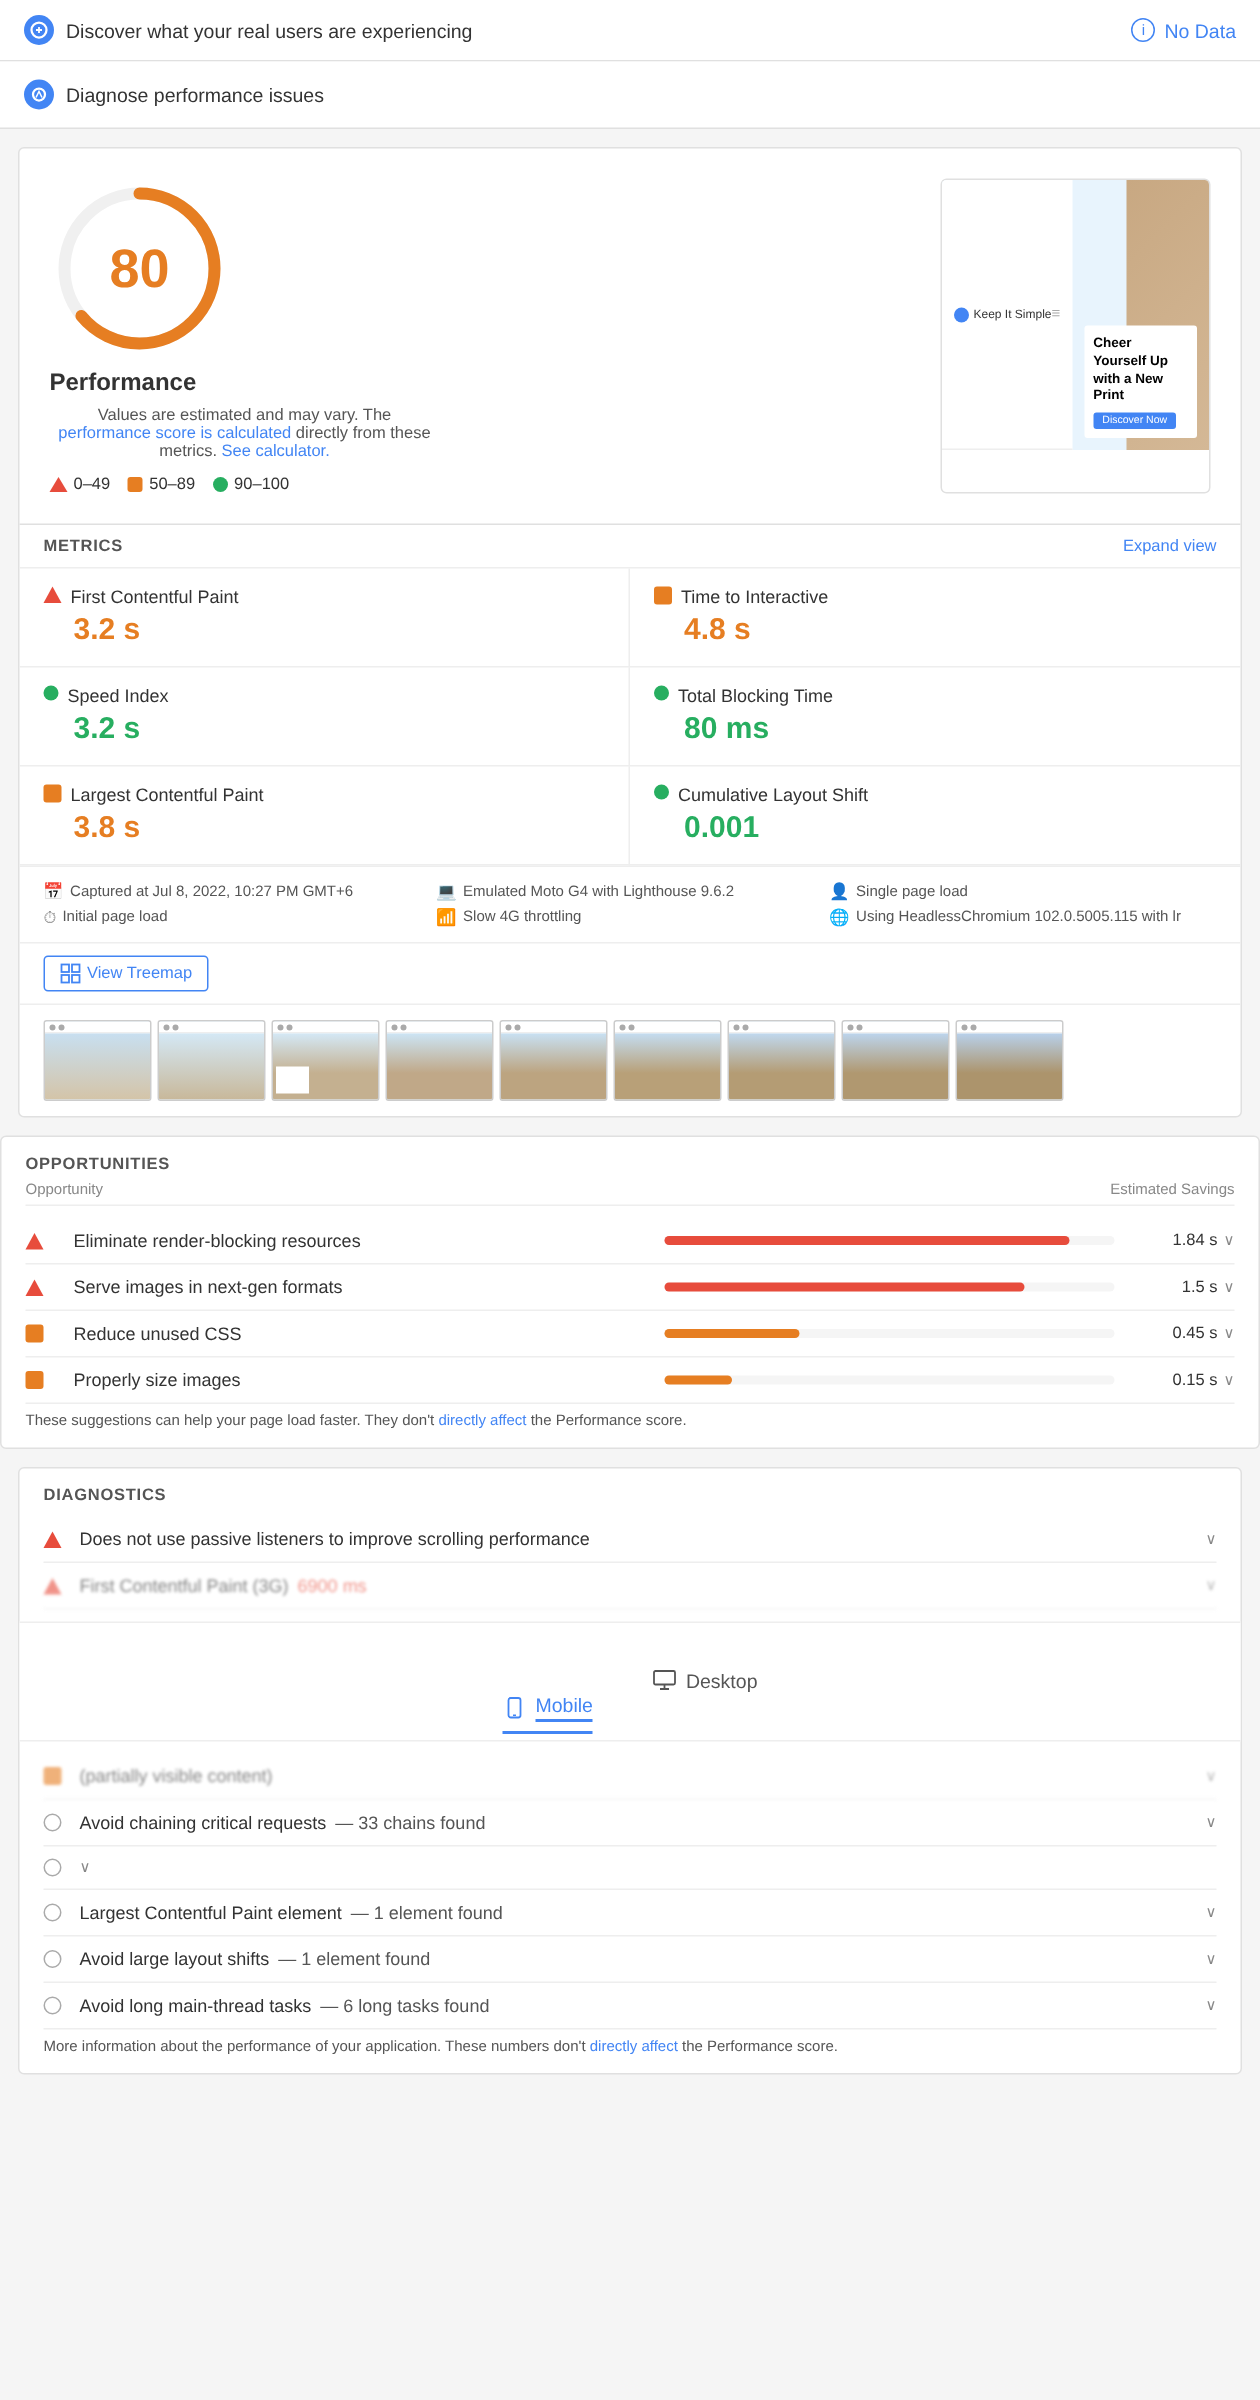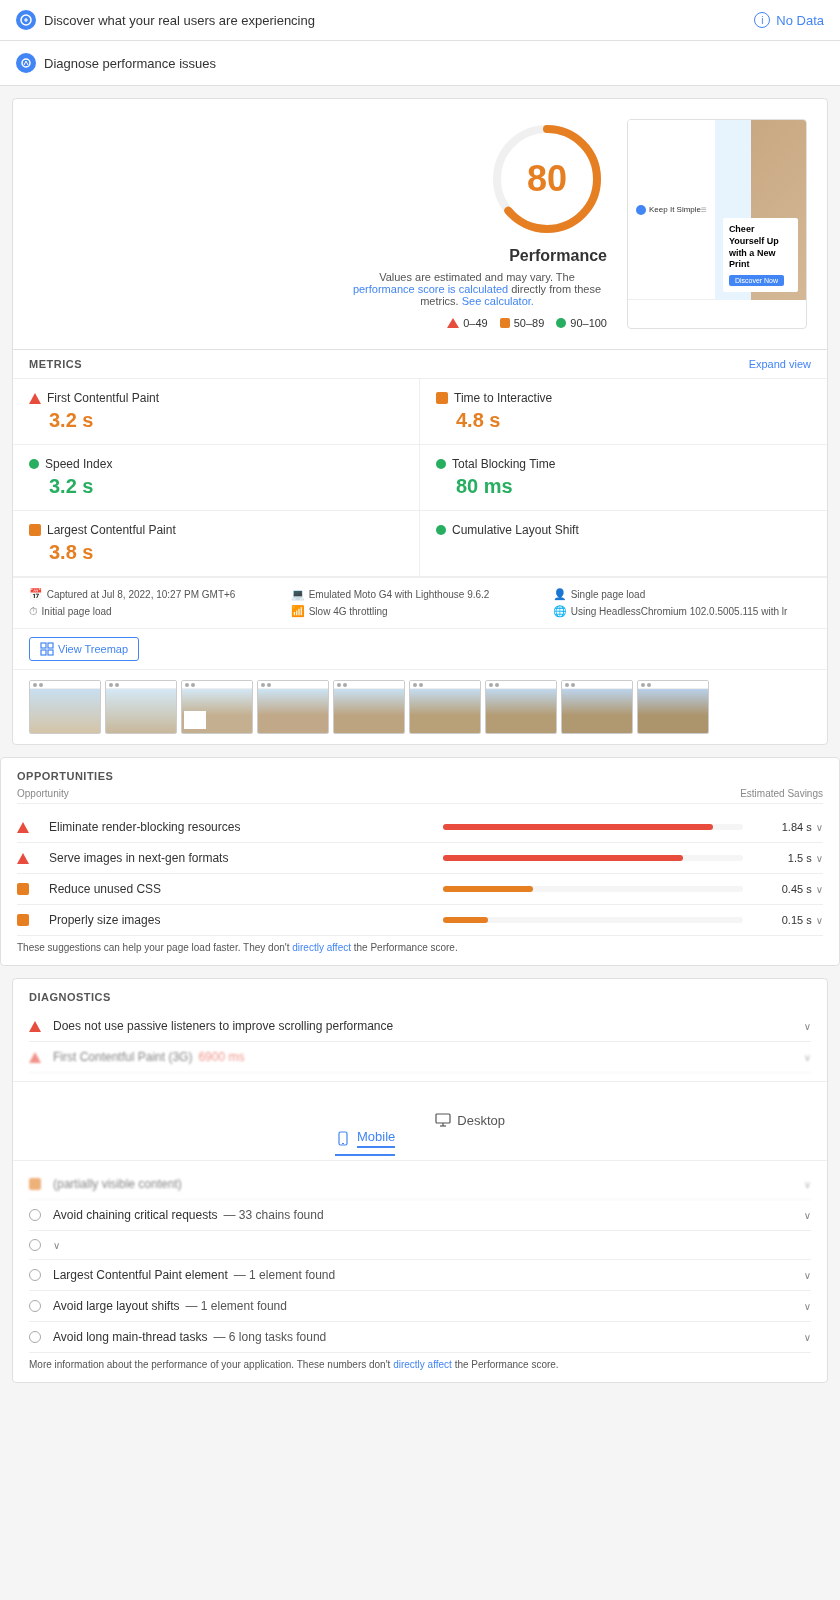--- a/index.html
+++ b/index.html
@@ -12,21 +12,21 @@
     .info-icon { width: 16px; height: 16px; border: 1.5px solid #4285f4; border-radius: 50%; display: flex; align-items: center; justify-content: center; font-size: 10px; color: #4285f4; }
 
     .section-header { background: #fff; padding: 12px 16px; display: flex; align-items: center; gap: 8px; border-bottom: 1px solid #e0e0e0; }
     .section-icon { width: 20px; height: 20px; background: #4285f4; border-radius: 50%; display: flex; align-items: center; justify-content: center; }
     .section-icon svg { width: 12px; height: 12px; fill: #fff; }
 
     .main-card { background: #fff; margin: 12px; border: 1px solid #e0e0e0; border-radius: 4px; }
 
     
     .score-section { display: flex; padding: 20px; gap: 20px; }
-    .score-left { flex: 1; display: flex; flex-direction: column; align-items: flex-end; }
+    .score-left { flex: 1; display: flex; flex-direction: column; align-items: flex-start; }
     .score-circle-wrap { position: relative; width: 120px; height: 120px; margin-bottom: 8px; }
     .score-circle-svg { width: 120px; height: 120px; }
     .score-number { position: absolute; top: 50%; left: 50%; transform: translate(-50%, -50%); font-size: 36px; font-weight: bold; color: #e67e22; }
     .score-label { font-size: 16px; font-weight: bold; margin-bottom: 6px; }
     .score-desc { font-size: 11px; color: #555; text-align: center; max-width: 260px; margin-bottom: 10px; }
     .score-desc a { color: #4285f4; text-decoration: none; }
     .score-legend { display: flex; gap: 12px; font-size: 11px; align-items: center; }
     .legend-item { display: flex; align-items: center; gap: 4px; }
     .legend-dot { width: 10px; height: 10px; border-radius: 2px; }
     .legend-triangle { width: 0; height: 0; border-left: 6px solid transparent; border-right: 6px solid transparent; border-bottom: 10px solid #e74c3c; }
@@ -43,21 +43,21 @@
     .preview-btn { background: #4285f4; color: #fff; font-size: 7px; padding: 2px 6px; border-radius: 2px; margin-top: 4px; display: inline-block; }
 
     
     .metrics-header { display: flex; justify-content: space-between; align-items: center; padding: 8px 16px; border-top: 1px solid #e0e0e0; border-bottom: 1px solid #eee; }
     .metrics-label { font-size: 11px; font-weight: bold; color: #555; letter-spacing: 0.5px; }
     .expand-view { font-size: 11px; color: #4285f4; cursor: pointer; text-align: center; }
 
     .metrics-grid { display: grid; grid-template-columns: 1fr 1fr; }
     .metric-item { padding: 12px 16px; border-bottom: 1px solid #eee; }
     .metric-item:nth-child(odd) { border-right: 1px solid #eee; }
-    .metric-name { display: flex; align-items: center; gap: 6px; font-size: 12px; color: #333; margin-bottom: 4px; }
+    .metric-name { display: flex; align-items: flex-start; gap: 6px; font-size: 12px; color: #333; margin-bottom: 4px; }
     .metric-value { font-size: 20px; font-weight: bold; padding-left: 20px; }
     .metric-value.orange { color: #e67e22; }
     .metric-value.green { color: #27ae60; }
     .indicator { width: 10px; height: 10px; }
     .indicator.red { width: 0; height: 0; border-left: 6px solid transparent; border-right: 6px solid transparent; border-bottom: 11px solid #e74c3c; }
     .indicator.orange-sq { background: #e67e22; width: 12px; height: 12px; border-radius: 2px; }
     .indicator.green-circle { background: #27ae60; border-radius: 50%; width: 10px; height: 10px; }
 
     
     .info-bar { padding: 10px 16px; border-top: 1px solid #eee; display: grid; grid-template-columns: 1fr 1fr 1fr; gap: 4px; font-size: 10px; color: #555; }
@@ -238,20 +238,21 @@
         <div class="indicator orange-sq"></div>
         <span>Largest Contentful Paint</span>
       </div>
       <div class="metric-value orange">3.8 s</div>
     </div>
     <div class="metric-item">
       <div class="metric-name">
         <div class="indicator green-circle"></div>
         <span>Cumulative Layout Shift</span>
       </div>
+      <div class="metric-value green">0.001</div>
     </div>
   </div>
 
   <div class="info-bar">
     <div class="info-item">
       <span class="info-icon-sm">📅</span>
       <span>Captured at Jul 8, 2022, 10:27 PM GMT+6</span>
     </div>
     <div class="info-item">
       <span class="info-icon-sm">💻</span>

